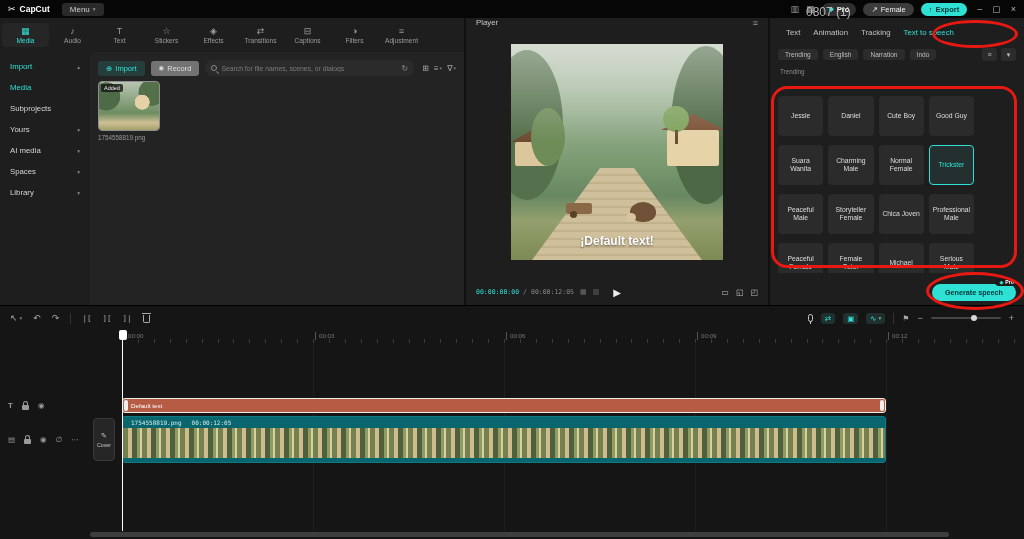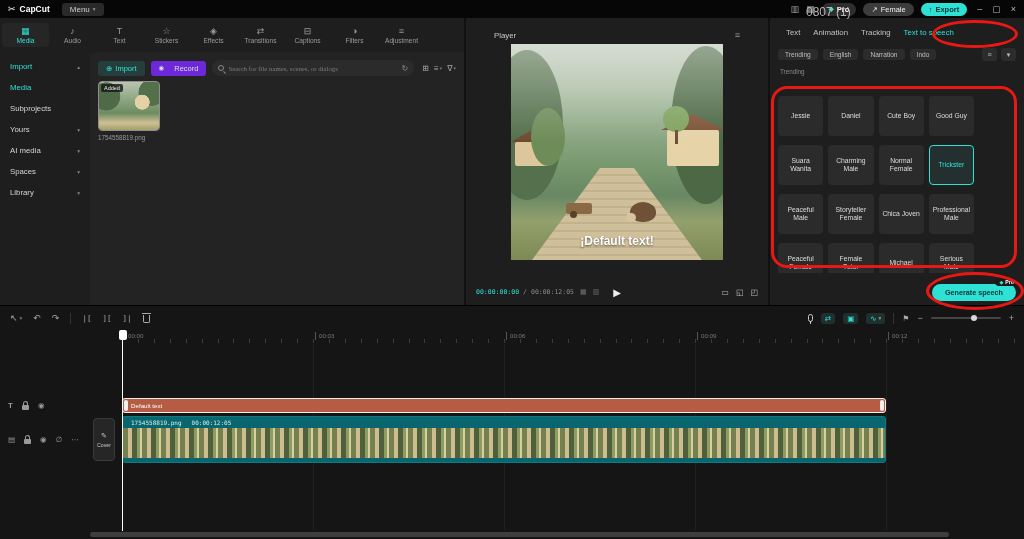--- a/index.html
+++ b/index.html
@@ -31,44 +31,44 @@
   .tab .t-lb{font-size:6.6px}
   .tab.active{color:#2fe0d4;background:#262626}
   .lp-body{position:absolute;top:34px;left:0;right:0;bottom:0;display:flex}
   .lp-sidebar{width:90px;padding-top:4px;background:#1e1e1e}
   .sb-item{height:21px;display:flex;align-items:center;justify-content:space-between;padding:0 10px;font-size:7.8px;color:#d5d5d5;cursor:pointer}
   .sb-item .chev{color:#888;font-size:5.5px}
   .sb-item.teal{color:#2fe0d4}
   .lp-content{flex:1;background:#232323;border-radius:6px 0 0 0;padding:8px;overflow:hidden}
   .lp-toolbar{display:flex;align-items:center;gap:6px}
   .import-btn{display:flex;align-items:center;gap:3px;background:rgba(47,224,212,.14);color:#2fe0d4;border:none;border-radius:3px;font-size:7.5px;padding:3px 8px;white-space:nowrap}
-  .record-btn{display:flex;align-items:center;gap:10px;background:#6d28d9;color:#ddd;border:none;border-radius:3px;font-size:7.5px;padding:3px 8px;white-space:nowrap}
+  .record-btn{display:flex;align-items:center;gap:3px;background:#737373;color:#ddd;border:none;border-radius:3px;font-size:7.5px;padding:3px 8px;white-space:nowrap}
   .record-btn .rec-ic{font-size:6.5px}
   .search-box{flex:1;display:flex;align-items:center;gap:4px;background:#2b2b2b;border-radius:8px;height:16px;padding:0 6px;min-width:0}
   .mag{width:6px;height:6px;border:1px solid #8a8a8a;border-radius:50%;position:relative;flex:none}
   .mag::after{content:"";position:absolute;width:3px;height:1px;background:#8a8a8a;transform:rotate(45deg);left:4px;top:6px}
-  .search-input{flex:1;background:none;border:none;outline:none;color:#ddd;font-size:6.8px;min-width:0;font-family:Liberation Serif, serif}
+  .search-input{flex:1;background:none;border:none;outline:none;color:#ddd;font-size:6.8px;min-width:0;font-family:Liberation Sans, sans-serif}
   .search-input::placeholder{color:#7c7c7c}
   .recent{color:#8a8a8a;font-size:8px;flex:none}
   .view-btns{display:flex;gap:5px;margin-left:2px}
   .vb{display:flex;align-items:center;gap:1px;color:#aaa;font-size:8px;cursor:pointer}
   .vb .chev{font-size:5px;color:#777}
   .all-label{margin-top:9px;font-size:7.5px;color:#c8c8c8}
   .media-card{margin-top:5px;width:62px;height:50px;border-radius:4px;position:relative;overflow:hidden;border:1px solid #8f8f8f;cursor:pointer}
   .thumb-scene{position:absolute;inset:0;background:
     radial-gradient(circle at 72% 42%, #e4d2a6 0 14%, transparent 15%),
     radial-gradient(circle at 12% 30%, #4f6a47 0 22%, transparent 23%),
     radial-gradient(circle at 88% 22%, #54704b 0 20%, transparent 21%),
     linear-gradient(180deg,#b9c4b2 0%,#8aa37f 40%,#6d8c60 65%,#cfc094 85%,#a3a06b 100%)}
   .added-badge{position:absolute;top:2px;left:2px;background:rgba(20,20,20,.8);color:#eee;font-size:5.5px;padding:1px 3px;border-radius:2px;z-index:2}
   .media-filename{margin-top:3px;font-size:6.3px;color:#9a9a9a;width:70px}
 
   
   .player-panel{position:absolute;left:466px;top:18px;width:302px;height:287px;background:#1e1e1e}
-  .player-header{height:22px;display:flex;align-items:flex-end;justify-content:space-between;padding:0 28px;color:#c8c8c8;font-size:7.8px}
+  .player-header{height:22px;display:flex;align-items:flex-start;justify-content:space-between;padding:0 10px;color:#c8c8c8;font-size:7.8px}
   .ph-menu{color:#999;font-size:9px;cursor:pointer}
   .video-frame{position:absolute;left:45px;top:26px;width:212px;height:216px;overflow:hidden;background:linear-gradient(180deg,#c9d1c5 0%,#adbfa6 20%,#91ab89 38%,#78996f 56%,#688763 70%,#93a06d 82%,#7d8a55 100%)}
   .s{position:absolute}
   .s-tree-l{left:-20px;top:6px;width:72px;height:150px;border-radius:50%;background:#55704c}
   .s-tree-l2{left:20px;top:64px;width:34px;height:58px;border-radius:50%;background:#6e8c58}
   .s-tree-r{right:-18px;top:2px;width:70px;height:158px;border-radius:50%;background:#4d6845}
   .s-topiary{right:34px;top:62px;width:26px;height:26px;border-radius:50%;background:#7fa35e}
   .s-trunk{right:45px;top:86px;width:3px;height:14px;background:#6b4f35}
   .s-house-r{right:4px;top:86px;width:52px;height:36px;background:#e6d3a8;border-radius:2px}
   .s-house-r::before{content:"";position:absolute;left:-6px;top:-16px;border-left:32px solid transparent;border-right:32px solid transparent;border-bottom:16px solid #7c5136}

